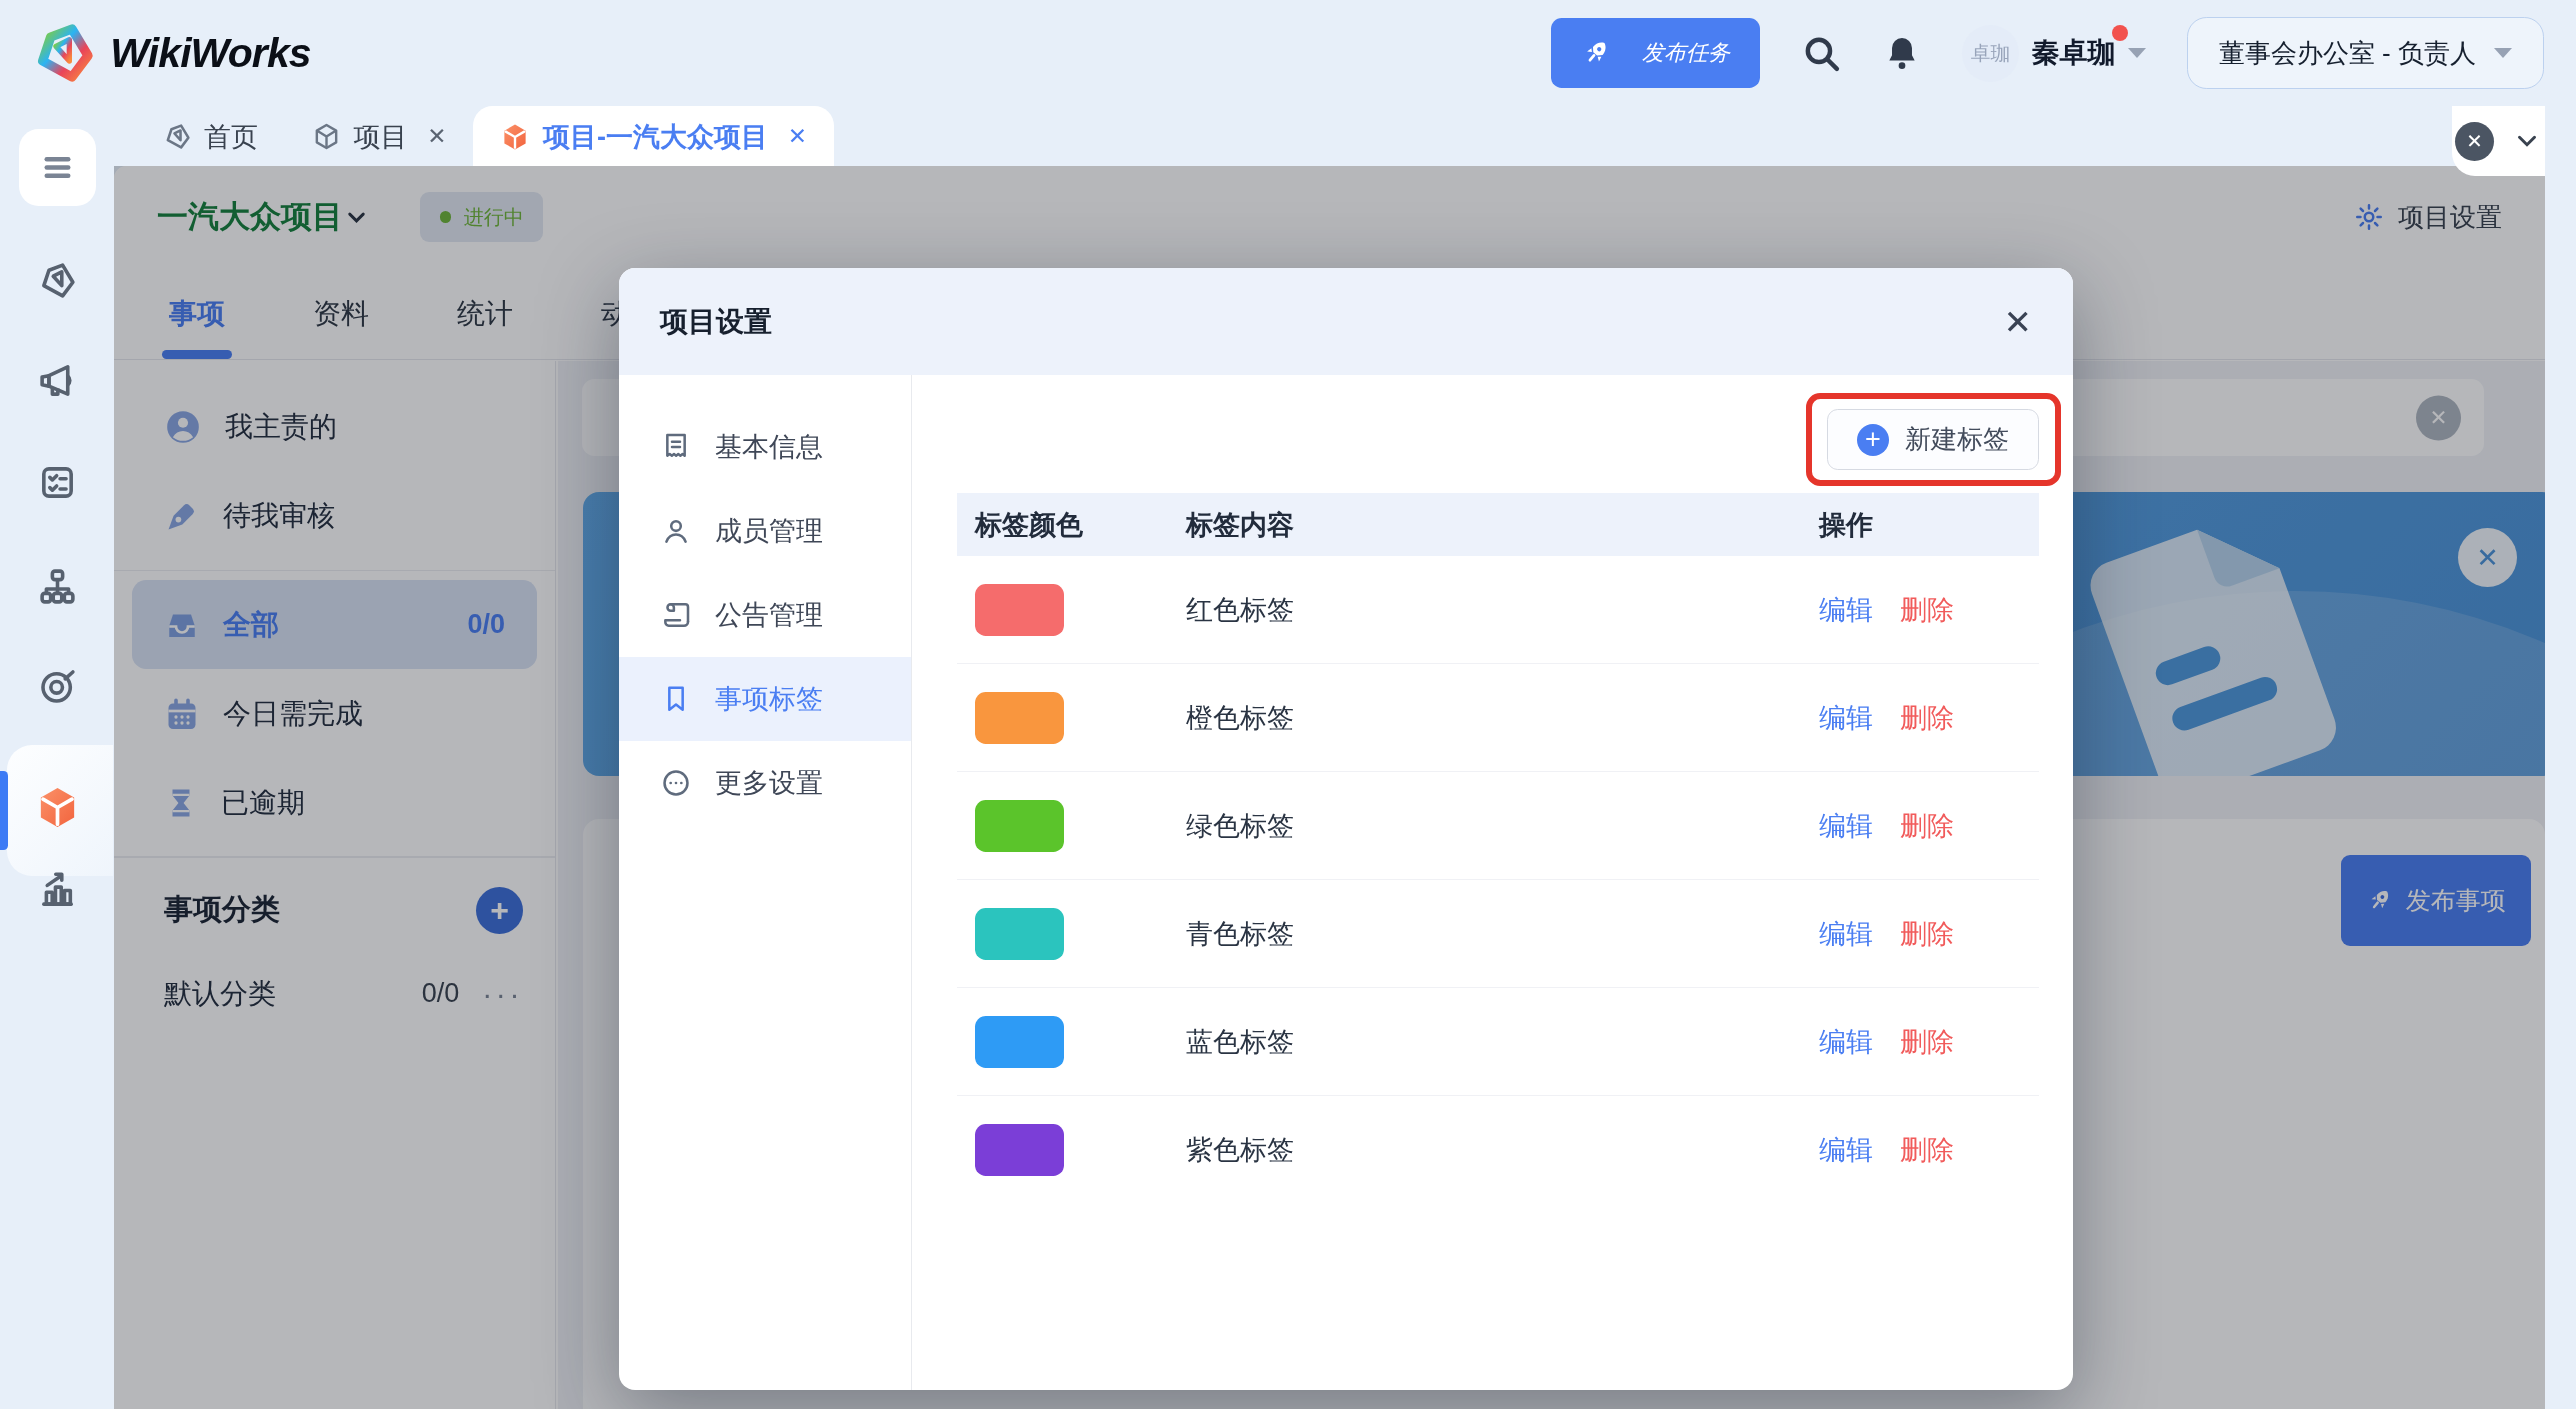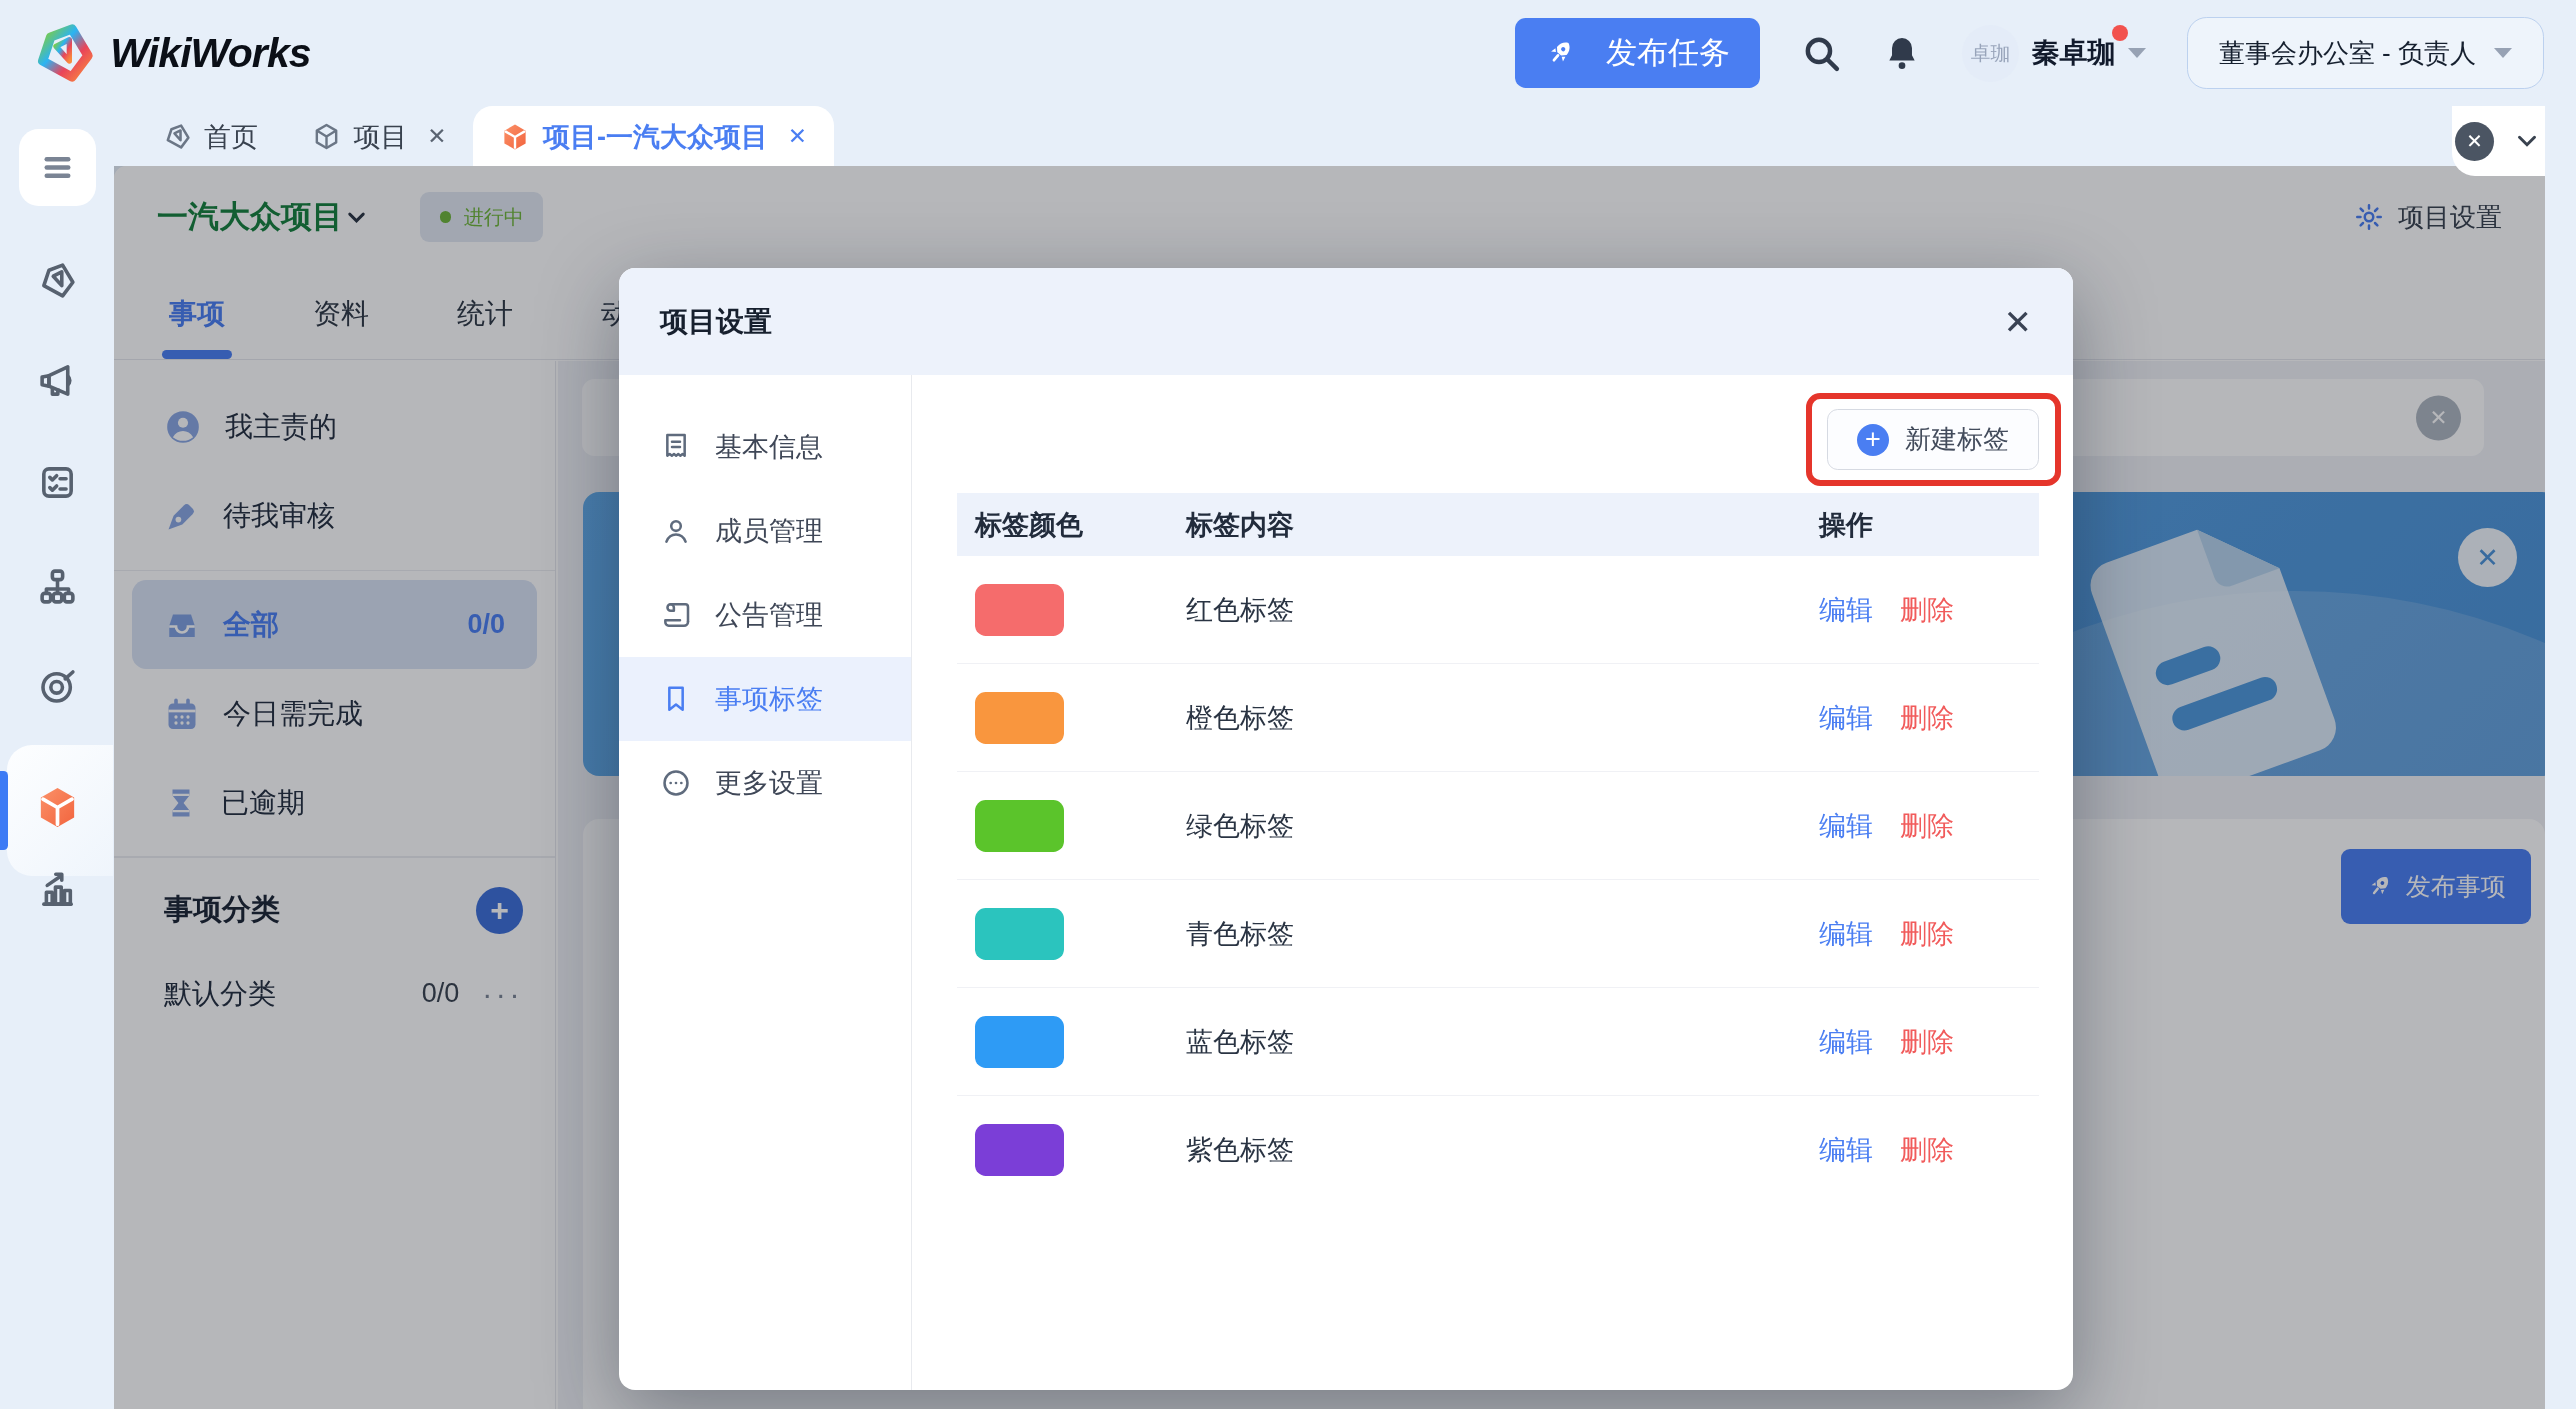--- a/index.html
+++ b/index.html
@@ -4,21 +4,21 @@
 <style>
   html,body{margin:0;padding:0;background:#DDE7F2;}
   .page{position:relative;width:2576px;height:1410px;background:#E7EFF9;font-family:"Liberation Sans","DejaVu Sans",sans-serif;overflow:hidden;}
   svg{display:block;}
 
   
   .topbar{position:absolute;left:0;top:0;width:100%;height:106px;display:flex;align-items:center;padding:0 32px;box-sizing:border-box;}
   .brand{display:flex;align-items:center;gap:14.3px;}
   .brand-name{font-size:41px;font-weight:800;font-style:italic;color:#0B0F17;letter-spacing:-0.9px;}
   .top-right{margin-left:auto;display:flex;align-items:center;gap:41px;}
-  .btn-publish{display:flex;align-items:center;gap:31px;background:#4A7EF2;color:#fff;font-size:31px;height:70px;padding:0 30px;border-radius:10.7px;cursor:pointer;}
+  .btn-publish{display:flex;align-items:center;gap:31px;background:#4A7EF2;color:#fff;font-size:22px;height:70px;padding:0 30px;border-radius:10.7px;cursor:pointer;font-style:italic;}
   .icon-btn{display:flex;align-items:center;justify-content:center;cursor:pointer;}
   .avatar{width:57px;height:57px;border-radius:50%;background:#E4ECF8;color:#98A4BA;font-size:19.7px;display:flex;align-items:center;justify-content:center;}
   .user{display:flex;align-items:center;gap:12.5px;cursor:pointer;}
   .username{position:relative;font-size:28px;font-weight:700;color:#111A2C;}
   .udot{position:absolute;right:-12.5px;top:-9px;width:16px;height:16px;border-radius:50%;background:#F2524E;}
   .caret{width:0;height:0;border-left:9px solid transparent;border-right:9px solid transparent;border-top:10.7px solid #97A2B4;}
   .org-pill{height:70px;border:1.8px solid #BCD1EF;border-radius:19.7px;display:flex;align-items:center;gap:18px;padding:0 31px;font-size:26px;color:#16202F;background:rgba(255,255,255,0.30);cursor:pointer;}
 
   
   .rail{position:absolute;left:0;top:106px;width:114px;bottom:0;}
@@ -64,21 +64,21 @@
 
   
   .canvas{position:absolute;left:444px;top:0;right:0;bottom:0;background:#F1F3F7;}
   .canvas-toolbar{position:absolute;left:24px;top:18px;width:1902px;height:77px;background:#fff;border-radius:12.5px;}
   .tb-close{position:absolute;right:23px;top:50%;transform:translateY(-50%);width:45px;height:45px;border-radius:50%;background:#AEB6C0;color:#fff;font-size:21.5px;display:flex;align-items:center;justify-content:center;cursor:pointer;}
   .banner{position:absolute;left:25px;top:131px;width:1975px;height:284px;border-radius:16px;background:linear-gradient(135deg,#63AEEC,#4B93D8);overflow:hidden;}
   .banner::after{content:"";position:absolute;left:55%;top:35%;width:1252px;height:1252px;border-radius:50%;background:rgba(255,255,255,0.14);}
   .banner-doc{position:absolute;left:1503px;top:16px;transform:rotate(-20deg);z-index:1;}
   .banner-close{position:absolute;right:41px;top:36px;width:59px;height:59px;border-radius:50%;background:rgba(255,255,255,0.92);color:#4B93D8;font-size:27px;font-weight:700;display:flex;align-items:center;justify-content:center;cursor:pointer;z-index:2;}
   .card2{position:absolute;left:25px;top:458px;right:0;bottom:0;background:#fff;border-radius:16px 16px 0 0;}
-  .btn-publish-item{position:absolute;right:14.3px;top:30px;height:67px;display:flex;align-items:center;gap:12.5px;background:#4A7EF2;color:#fff;font-size:25px;padding:4px 25px;border-radius:9px;cursor:pointer;}
+  .btn-publish-item{position:absolute;right:14.3px;top:36px;height:67px;display:flex;align-items:center;gap:12.5px;background:#4A7EF2;color:#fff;font-size:25px;padding:12px 25px;border-radius:9px;cursor:pointer;}
 
   
   .dim{position:absolute;left:114px;top:166px;right:31px;bottom:0;background:rgba(13,18,26,0.30);z-index:5;pointer-events:none;}
 
   
   .modal{position:absolute;left:619px;top:268px;width:1454px;height:1122px;background:#fff;border-radius:16px;box-shadow:0 23px 81px rgba(16,26,46,0.38);z-index:10;overflow:hidden;}
   .modal-head{height:107px;background:#EDF2FB;display:flex;align-items:center;padding:0 41px;}
   .modal-title{font-size:28px;font-weight:700;color:#17202E;}
   .modal-close{margin-left:auto;font-size:34px;color:#3A4354;cursor:pointer;line-height:1;}
   .modal-nav{position:absolute;left:0;top:107px;bottom:0;width:293px;border-right:1.8px solid #E8EAEE;padding-top:30px;box-sizing:border-box;}

